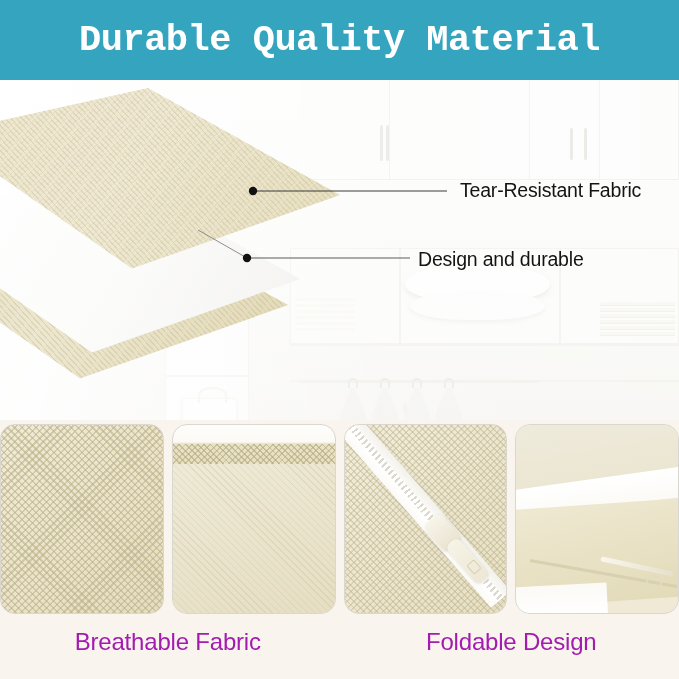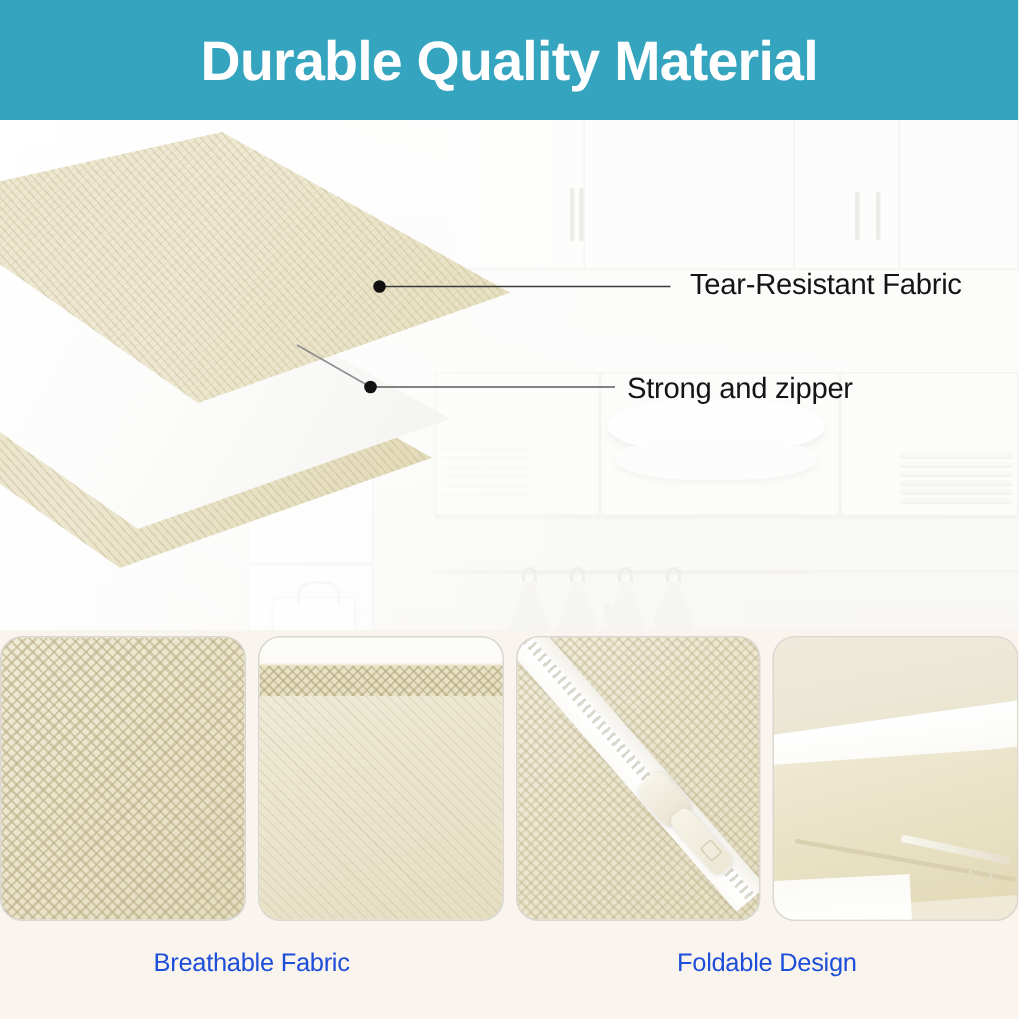--- a/index.html
+++ b/index.html
@@ -9,21 +9,21 @@
     background:#FAF4EE;
     overflow:hidden;
     position:relative;
   }
   #stage { position:relative; width:679px; height:679px; overflow:hidden; background:#FAF4EE; }
 
   
   .banner {
     position:absolute; left:0; top:0; width:679px; height:80px;
     background:#35A5BF;
-    display:flex; align-items:center; justify-content:center;
+    display:flex; align-items:center; justify-content:center;font-family:Liberation Mono, monospace;
   }
   .banner-title {
     color:#FFFFFF; font-size:37px; font-weight:bold;
     letter-spacing:-0.5px; line-height:1;
     white-space:nowrap;
   }
 
   
   .hero {
     position:absolute; left:0; top:80px; width:679px; height:340px;
@@ -298,21 +298,21 @@
     transform:rotate(-3deg) translateY(6px);
   }
 
   
   .panel-labels {
     position:absolute; left:0; top:620px; width:679px; height:44px;
     display:flex; gap:8px;
   }
   .panel-label {
     flex:1 1 0; display:flex; align-items:center; justify-content:center;
-    color:#1d4ed8; font-size:17px; letter-spacing:-0.2px; white-space:nowrap;
+    color:#a21caf; font-size:24px; letter-spacing:-0.2px; white-space:nowrap;
   }
 </style>
 </head>
 <body>
 
 <div id="stage">
 
   <div class="banner">
     <div class="banner-title">Durable Quality Material</div>
   </div>
@@ -392,21 +392,21 @@
 
     <svg class="callout-svg" viewBox="0 0 679 340">
       <line x1="253" y1="111" x2="447" y2="111" stroke="#3A3A3A" stroke-width="1.1"></line>
       <circle cx="253" cy="111" r="4.2" fill="#111111"></circle>
       <line x1="247" y1="178" x2="410" y2="178" stroke="#5A5A5A" stroke-width="1.1"></line>
       <line x1="247" y1="178" x2="198" y2="150" stroke="#8C8C8C" stroke-width="1"></line>
       <circle cx="247" cy="178" r="4.2" fill="#111111"></circle>
     </svg>
 
     <div class="callout-label cl-1">Tear-Resistant Fabric</div>
-    <div class="callout-label cl-2">Strong and zipper</div>
+    <div class="callout-label cl-2">Design and durable</div>
   </div>
 
   <div class="panels">
 
     <div class="panel p1"></div>
 
     <div class="panel p2">
       <div class="p2-mesh"></div>
       <div class="p2-stitch"></div>
       <div class="p2-body"></div>

